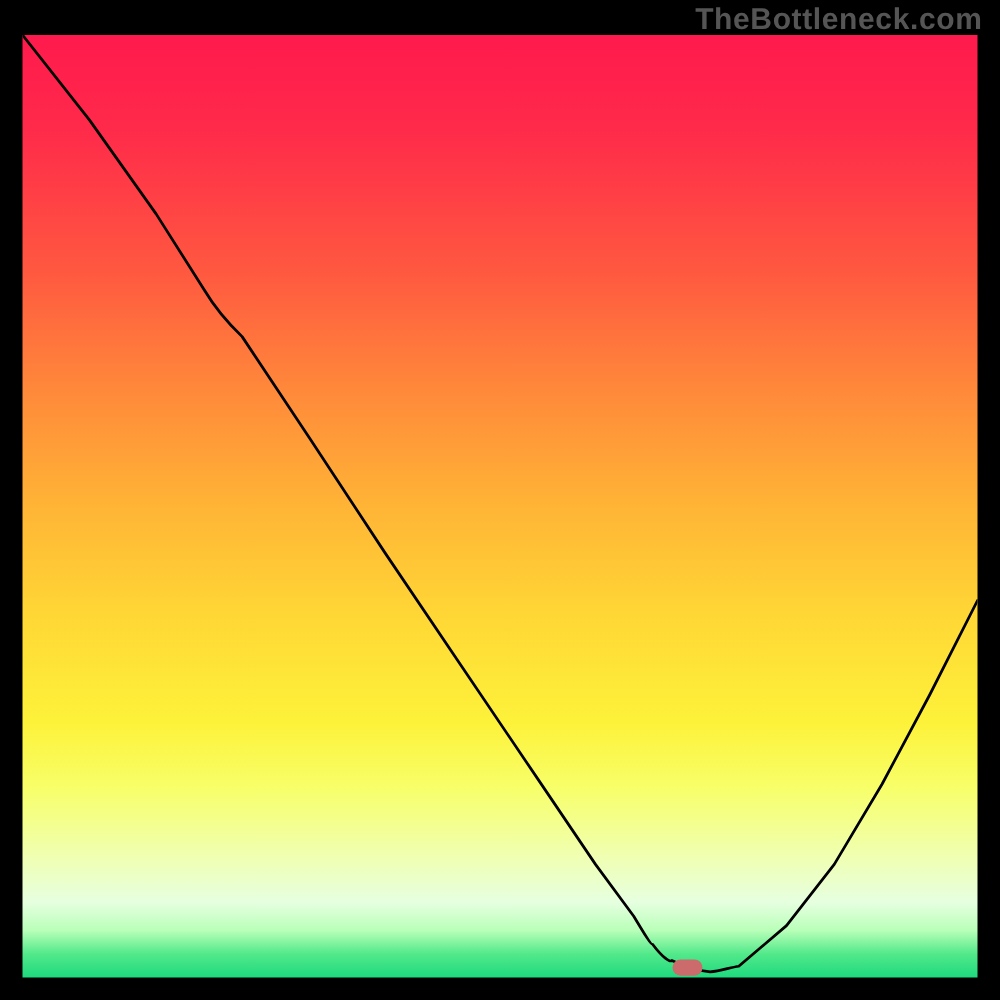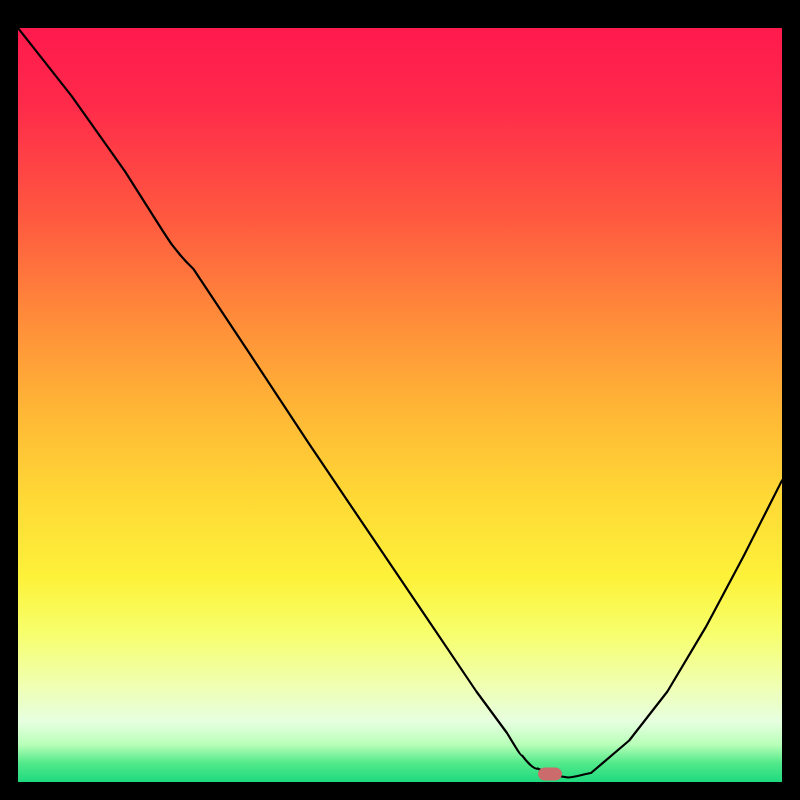--- a/index.html
+++ b/index.html
@@ -64,20 +64,21 @@
     background: #cc6b6b;
     border-radius: 7px;
     transform: translate(-50%, -50%);
   }
 </style>
 </head>
 <body>
 
 <div class="frame">
 
+  <div class="watermark">TheBottleneck.com</div>
 
   <div class="plot-area">
 
     <svg class="curve" viewBox="0 0 764 754" preserveAspectRatio="none">
       <path d="M 0 0
                L 53.5 67.9
                L 107.0 143.3
                L 145.2 203.6
                C 155 220, 166 232, 175.7 241.3
                L 229.2 321.8

